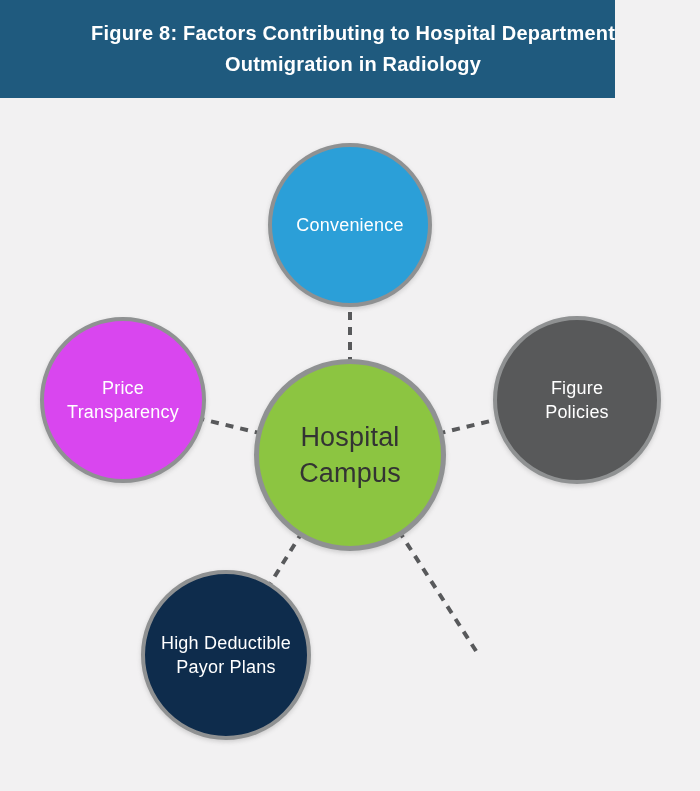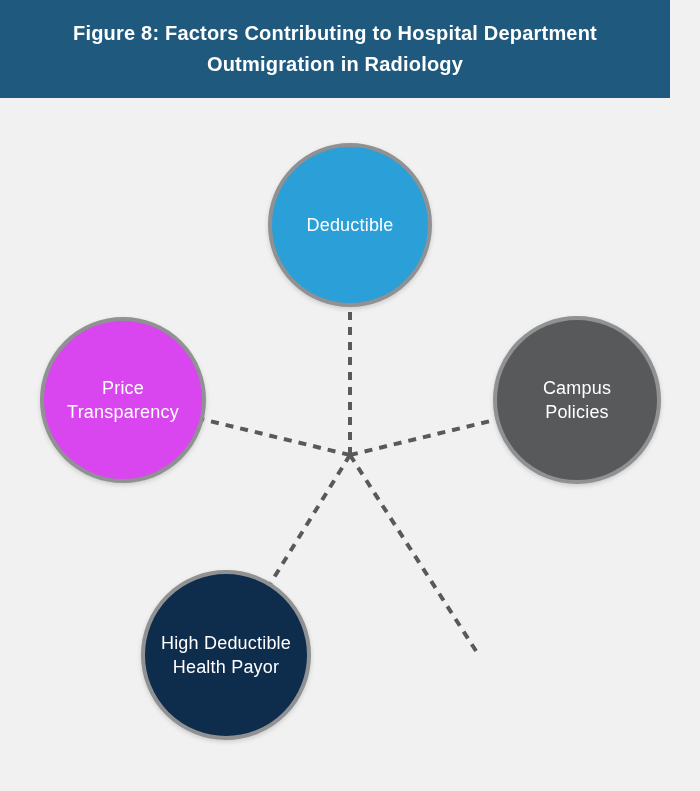--- a/index.html
+++ b/index.html
@@ -8,26 +8,26 @@
   }
   body {
     width: 700px;
     height: 791px;
     background: #F2F1F2;
     font-family: "Liberation Sans", sans-serif;
     overflow: hidden;
     position: relative;
   }
   .title-bar {
-    width: 670px;
+    width: 615px;
     height: 98px;
     background: #1F5A7E;
     display: flex;
     align-items: center;
-    justify-content: center;
+    justify-content: flex-end;
   }
   .title-bar .title {
     color: #FFFFFF;
     font-size: 20px;
     font-weight: bold;
     line-height: 1.55;
     text-align: center;
     white-space: pre-line;
     letter-spacing: 0.2px;
   }
@@ -79,28 +79,32 @@
 <div class="diagram" id="diagram" style="background: rgb(242, 241, 242);">
   <svg id="connectors" width="700" height="693">
       <line x1="350" y1="357" x2="350" y2="127" stroke="#58595B" stroke-width="4" stroke-dasharray="8 7"></line>
       <line x1="350" y1="357" x2="123" y2="302" stroke="#58595B" stroke-width="4" stroke-dasharray="8 7"></line>
       <line x1="350" y1="357" x2="577" y2="302" stroke="#58595B" stroke-width="4" stroke-dasharray="8 7"></line>
       <line x1="350" y1="357" x2="226" y2="557" stroke="#58595B" stroke-width="4" stroke-dasharray="8 7"></line>
       <line x1="350" y1="357" x2="478" y2="556" stroke="#58595B" stroke-width="4" stroke-dasharray="8 7"></line>
     </svg>
 
   <div class="circle" style="left: 268px; top: 45px; height: 164px; width: 164px; background: rgb(43, 159, 216); color: rgb(255, 255, 255); border-color: rgb(143, 145, 146);">
-    <span class="label">Deductible</span>
+    <span class="label">Convenience</span>
   </div>
   <div class="circle" style="left: 40px; top: 219px; height: 166px; width: 166px; background: #d946ef; color: rgb(255, 255, 255); border-color: rgb(143, 145, 146);">
     <span class="label">Price
 Transparency</span>
   </div>
   <div class="circle" style="left: 493px; top: 218px; height: 168px; width: 168px; background: rgb(88, 89, 90); color: rgb(255, 255, 255); border-color: rgb(143, 145, 146);">
-    <span class="label">Campus
+    <span class="label">Figure
 Policies</span>
   </div>
   <div class="circle" style="left: 141px; top: 472px; height: 170px; width: 170px; background: rgb(14, 44, 76); color: rgb(255, 255, 255); border-color: rgb(143, 145, 146);">
     <span class="label">High Deductible
-Health Payor</span>
+Payor Plans</span>
   </div>
 
+  <div class="circle center" id="center-node" style="left: 254px; top: 261px; height: 192px; width: 192px; background: rgb(140, 197, 65); color: rgb(51, 51, 51); border-color: rgb(143, 145, 146);">
+    <span class="label">Hospital
+Campus</span>
+  </div>
 </div>
 
 </body></html>

